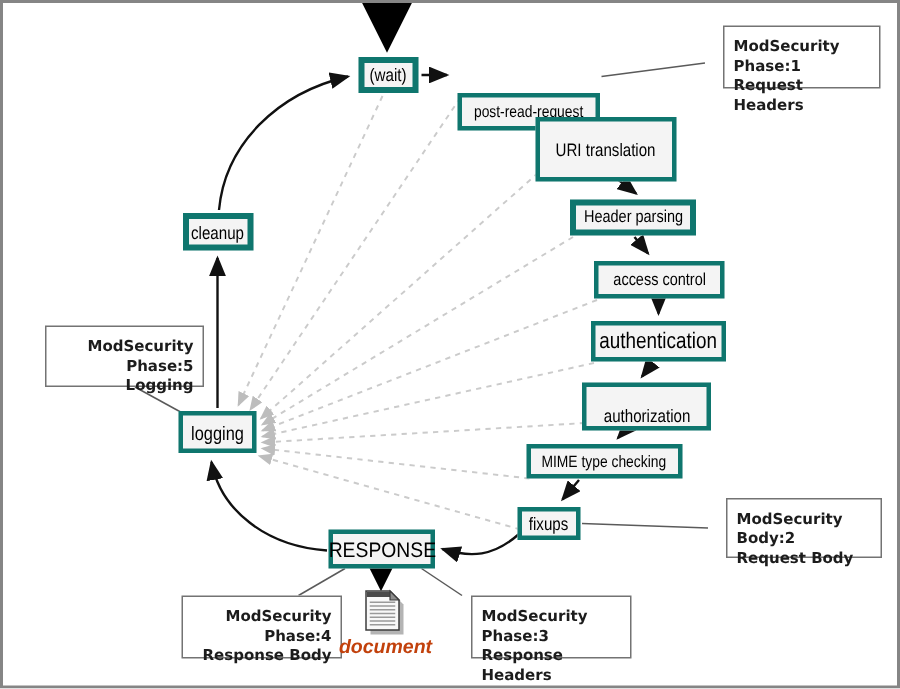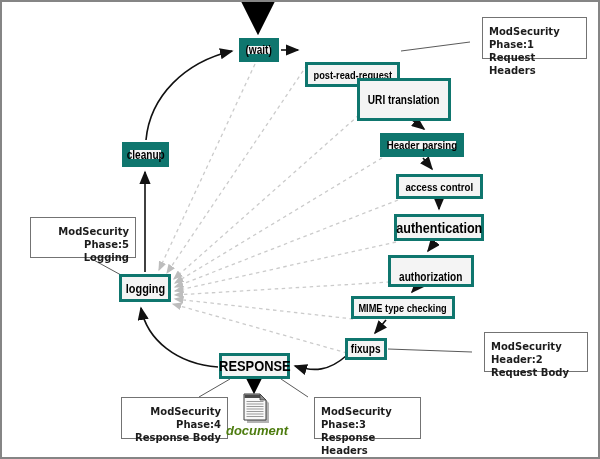--- a/index.html
+++ b/index.html
@@ -6,22 +6,22 @@
   .canvas {
     position:relative; width:600px; height:459px; box-sizing:border-box;
     background:#ffffff; border:2px solid #858585; overflow:hidden;
     font-family:"Liberation Sans", sans-serif;
   }
   svg.layer { position:absolute; left:0; top:0; z-index:1; }
 
   .stage {
     position:absolute; z-index:2; box-sizing:border-box;
     display:flex; align-items:center; justify-content:center;
-    background:#f4f4f4; border:8px solid #0f766e;
-    font-weight:bold; font-size:12px; color:#000; white-space:nowrap;
+    background:#f4f4f4; border:4px solid #0f766e;
+    font-weight:normal; font-size:12px; color:#000; white-space:nowrap;
   }
   .stage > span { display:inline-block; transform:scaleX(0.84); transform-origin:center; }
   .stage.heavy { border-width:3px; }
 
   #stage-wait     { left:237px; top:36px;  width:40px;  height:24px; }
   #stage-postread { left:303px; top:36px;  width:95px;  height:25px; font-size:11px;margin-top:24px; }
   #stage-uri      { left:355px; top:76px;  width:94px;  height:43px; }
   #stage-header   { left:378px; top:131px; width:84px;  height:24px; font-size:11.5px; }
   #stage-access   { left:394px; top:172px; width:87px;  height:25px; font-size:11.5px; }
   #stage-authn    { left:392px; top:212px; width:90px;  height:27px; font-size:15px; }
@@ -41,21 +41,21 @@
   }
   .note.right { text-align:right; }
   #note-phase1 { left:468px; top:15px;  width:105px; height:42px; }
   #note-phase2 { left:470px; top:330px; width:104px; height:40px; }
   #note-phase5 { left:16px;  top:215px; width:106px; height:41px; }
   #note-phase4 { left:107px; top:395px; width:107px; height:42px; }
   #note-phase3 { left:300px; top:395px; width:107px; height:42px; }
 
   #doc-label {
     position:absolute; z-index:2; left:222px; top:421px; width:66px;
-    text-align:center; font-weight:bold; font-style:italic; font-size:13px; color:#4d7c0f;
+    text-align:center; font-weight:bold; font-style:italic; font-size:13px; color:#c2410c;
   }
 </style>
 </head>
 <body>
 
 <div class="canvas">
 
   <svg class="layer" width="600" height="459" viewBox="0 0 600 459">
     <defs>
       <marker id="ah" markerWidth="9" markerHeight="7" refX="7.5" refY="3.5" orient="auto">
@@ -158,21 +158,21 @@
   </div>
   <div class="stage" id="stage-cleanup">
     <span>cleanup</span>
   </div>
 
   <div class="note" id="note-phase1">
     <div>ModSecurity Phase:1</div>
     <div>Request Headers</div>
   </div>
   <div class="note" id="note-phase2">
-    <div>ModSecurity Header:2</div>
+    <div>ModSecurity Body:2</div>
     <div>Request Body</div>
   </div>
   <div class="note" id="note-phase3">
     <div>ModSecurity Phase:3</div>
     <div>Response Headers</div>
   </div>
   <div class="note right" id="note-phase4">
     <div>ModSecurity Phase:4</div>
     <div>Response Body</div>
   </div>

